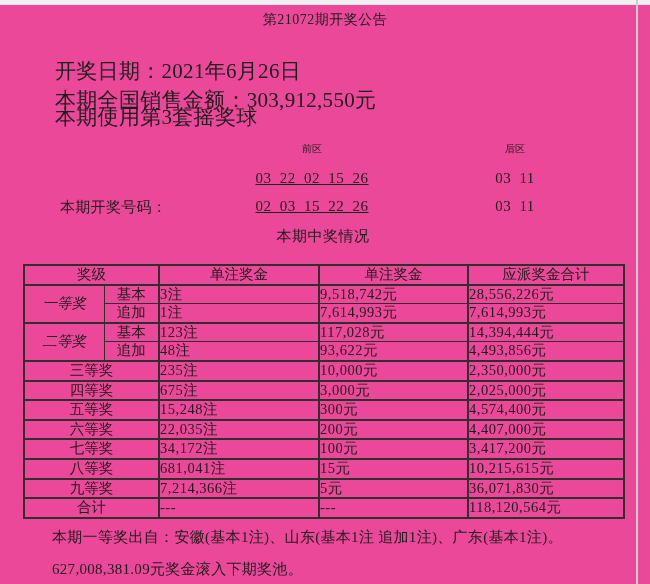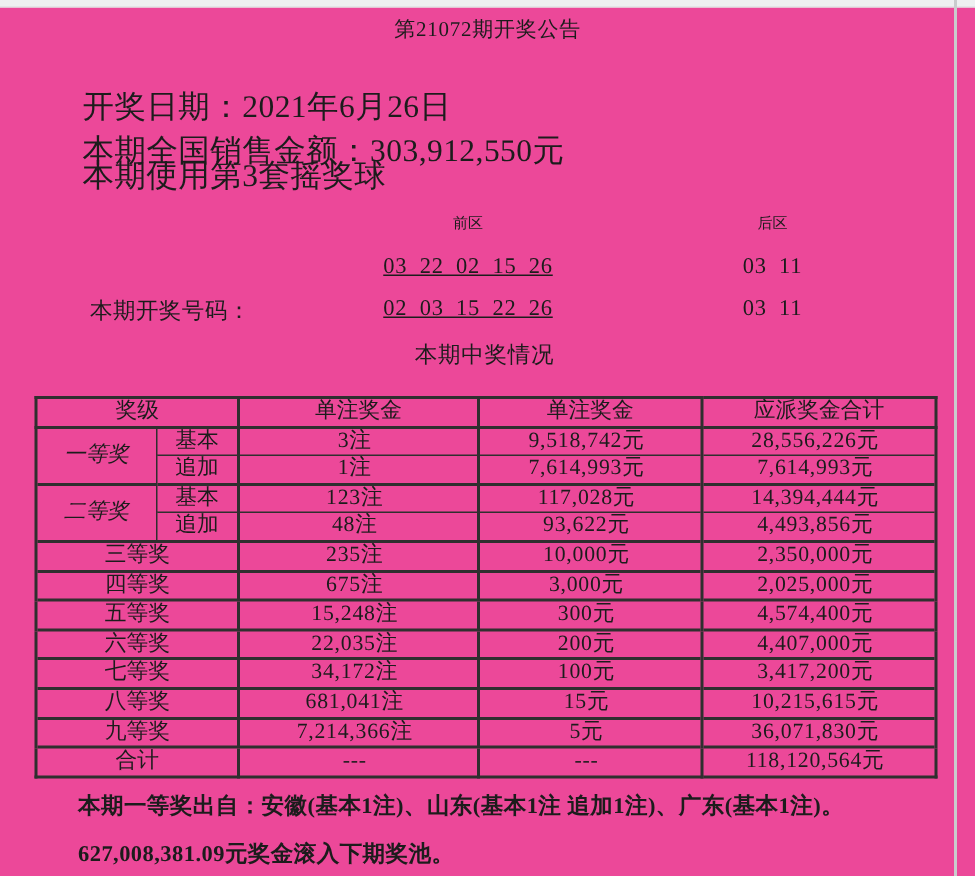--- a/index.html
+++ b/index.html
@@ -20,22 +20,22 @@
   .section-title{position:absolute;left:0;top:227px;width:646px;text-align:center;font-size:15px;letter-spacing:0.5px;}
   table.prize{position:absolute;left:23px;top:264px;width:600px;border-collapse:collapse;table-layout:fixed;
               font-size:14.5px;color:#1c1c1c;padding-left:32px;}
   table.prize th,table.prize td{border:solid #2f2f2f;border-width:1px 2px;height:17.6px;line-height:17.6px;
               padding:0;font-weight:normal;text-align:center;overflow:hidden;white-space:nowrap;}
   table.prize thead th{border-top-width:2px;border-bottom-width:2px;}
   table.prize tr.grp td{border-top-width:2px;}
   table.prize tr:last-child td{border-bottom-width:2px;}
   table.prize td.sub{border-left-width:1px;}
   table.prize td.lvl-span{border-right-width:1px;font-style:italic;}
-  table.prize td.val{text-align:center;padding-right:5px;letter-spacing:0.5px;margin-left:28px;}
-  .footnote{position:absolute;left:52px;font-size:15px;letter-spacing:0.3px;font-weight:bold;}
+  table.prize td.val{text-align:left;padding-right:5px;letter-spacing:0.5px;margin-left:28px;}
+  .footnote{position:absolute;left:52px;font-size:15px;letter-spacing:0.3px;}
   .f1{top:528px;} .f2{top:560px;}
 </style>
 </head>
 <body>
 
 <div class="page">
   <div class="top-strip"></div>
   <div class="right-line"></div>
 
   <div class="title">第21072期开奖公告</div>

